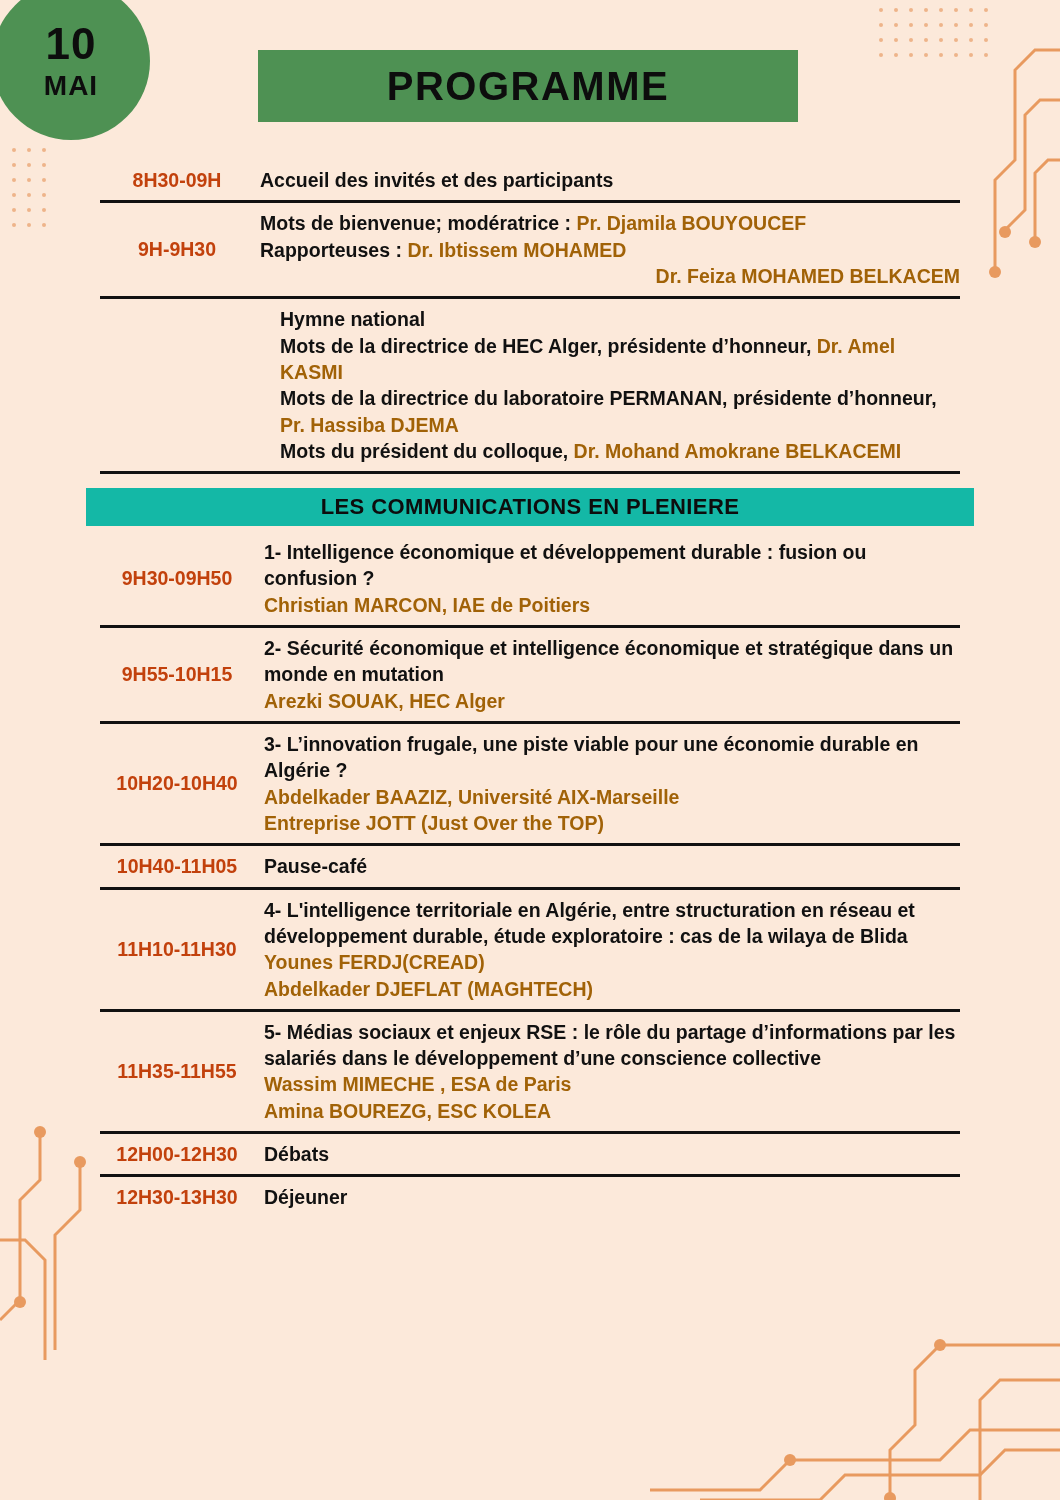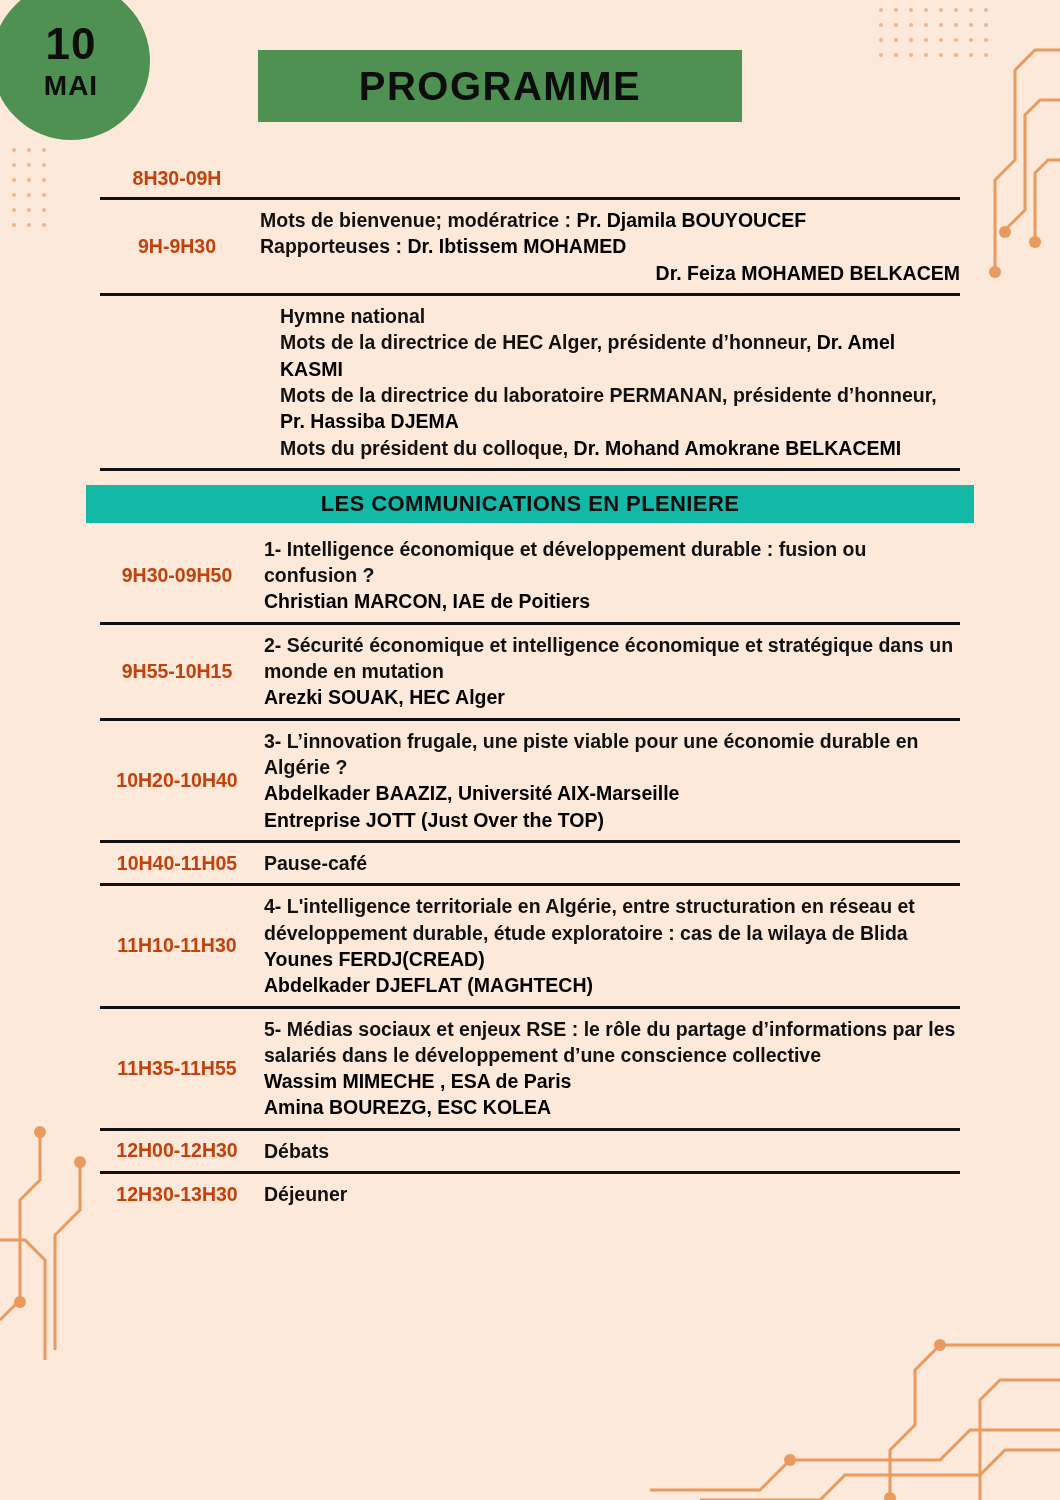--- a/index.html
+++ b/index.html
@@ -74,21 +74,21 @@
   }
   .circuit-tr { right: 0; top: 40px; }
   .circuit-bl { left: 0; bottom: 120px; }
   .circuit-br { right: 0; bottom: 0; }
 
   
   .prog-banner {
     position: absolute;
     left: 258px;
     top: 50px;
-    width: 484px;
+    width: 540px;
     height: 72px;
     background: #4e9153;
     display: flex;
     align-items: center;
     justify-content: center;
   }
   .prog-banner .title {
     font-size: 40px;
     font-weight: bold;
     color: #0d0d0d;
@@ -123,21 +123,21 @@
   }
   .row .body {
     flex: 1 1 auto;
     font-size: 19.5px;
     font-weight: bold;
     color: #111;
     line-height: 1.35;
   }
   .row.full .body { padding-left: 20px; }
 
-  .accent { color: #000000; }
+  .accent { color: #a16207; }
 
   .section-banner {
     margin: 14px 86px 6px 86px;
     background: #14b8a6;
     height: 38px;
     display: flex;
     align-items: center;
     justify-content: center;
   }
   .section-banner .label {
@@ -256,20 +256,23 @@
 </div>
 
 <div class="prog-banner">
   <div class="title">PROGRAMME</div>
 </div>
 
 <div class="sheet">
   <div id="opening-rows">
       <div class="row ">
         <div class="time">8H30-09H</div>
+        <div class="body">
+          <span class="line"><span>Accueil des invités et des participants</span></span>
+        </div>
       </div>
       <div class="row ">
         <div class="time">9H-9H30</div>
         <div class="body">
           <span class="line"><span>Mots de bienvenue; modératrice : </span><span class="accent">Pr. Djamila BOUYOUCEF</span></span>
           <span class="line"><span>Rapporteuses : </span><span class="accent">Dr. Ibtissem MOHAMED</span></span>
           <span class="indent-center"><span class="accent">Dr. Feiza MOHAMED BELKACEM</span></span>
         </div>
       </div>
       <div class="row  full">

